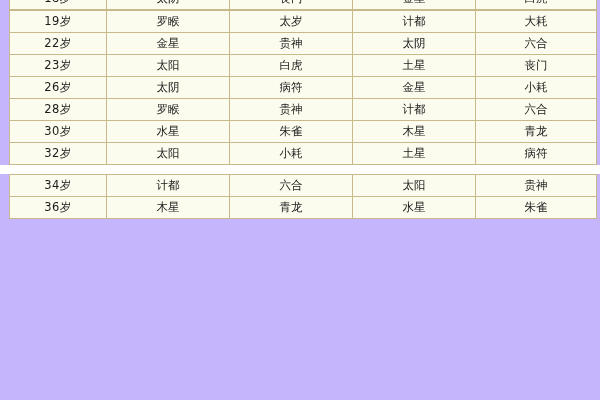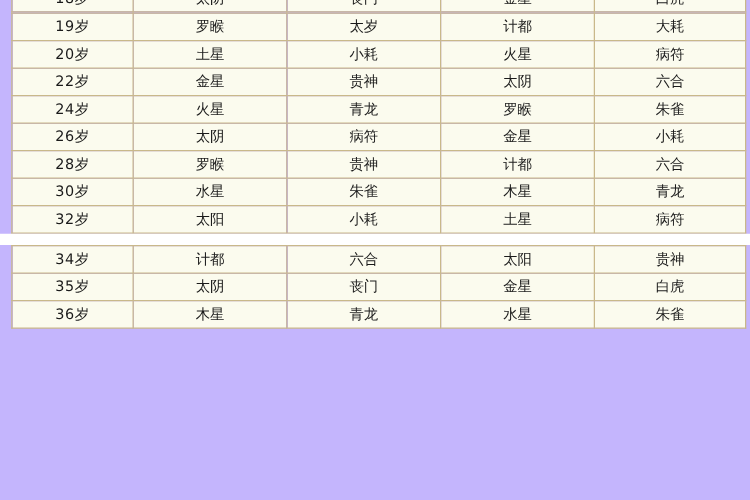--- a/index.html
+++ b/index.html
@@ -77,39 +77,32 @@
   <table class="grid">
     <tbody>
       <tr>
         <td class="age">19岁</td>
         <td class="c2">罗睺</td>
         <td class="c3">太岁</td>
         <td class="c4">计都</td>
         <td class="c5">大耗</td>
       </tr>
       <tr>
-        <td class="age">20岁</td>
-        <td class="c2">土星</td>
-        <td class="c3">小耗</td>
-        <td class="c4">火星</td>
-        <td class="c5">病符</td>
-      </tr>
-      <tr>
         <td class="age">22岁</td>
         <td class="c2">金星</td>
         <td class="c3">贵神</td>
         <td class="c4">太阴</td>
         <td class="c5">六合</td>
       </tr>
       <tr>
-        <td class="age">24岁</td>
-        <td class="c2">火星</td>
-        <td class="c3">青龙</td>
-        <td class="c4">罗睺</td>
-        <td class="c5">朱雀</td>
+        <td class="age">23岁</td>
+        <td class="c2">太阳</td>
+        <td class="c3">白虎</td>
+        <td class="c4">土星</td>
+        <td class="c5">丧门</td>
       </tr>
       <tr>
         <td class="age">26岁</td>
         <td class="c2">太阴</td>
         <td class="c3">病符</td>
         <td class="c4">金星</td>
         <td class="c5">小耗</td>
       </tr>
       <tr>
         <td class="age">28岁</td>
@@ -140,27 +133,20 @@
   <table class="grid">
     <tbody>
       <tr>
         <td class="age">34岁</td>
         <td class="c2">计都</td>
         <td class="c3">六合</td>
         <td class="c4">太阳</td>
         <td class="c5">贵神</td>
       </tr>
       <tr>
-        <td class="age">35岁</td>
-        <td class="c2">太阴</td>
-        <td class="c3">丧门</td>
-        <td class="c4">金星</td>
-        <td class="c5">白虎</td>
-      </tr>
-      <tr>
         <td class="age">36岁</td>
         <td class="c2">木星</td>
         <td class="c3">青龙</td>
         <td class="c4">水星</td>
         <td class="c5">朱雀</td>
       </tr>
     </tbody>
   </table>
 
 </div>

